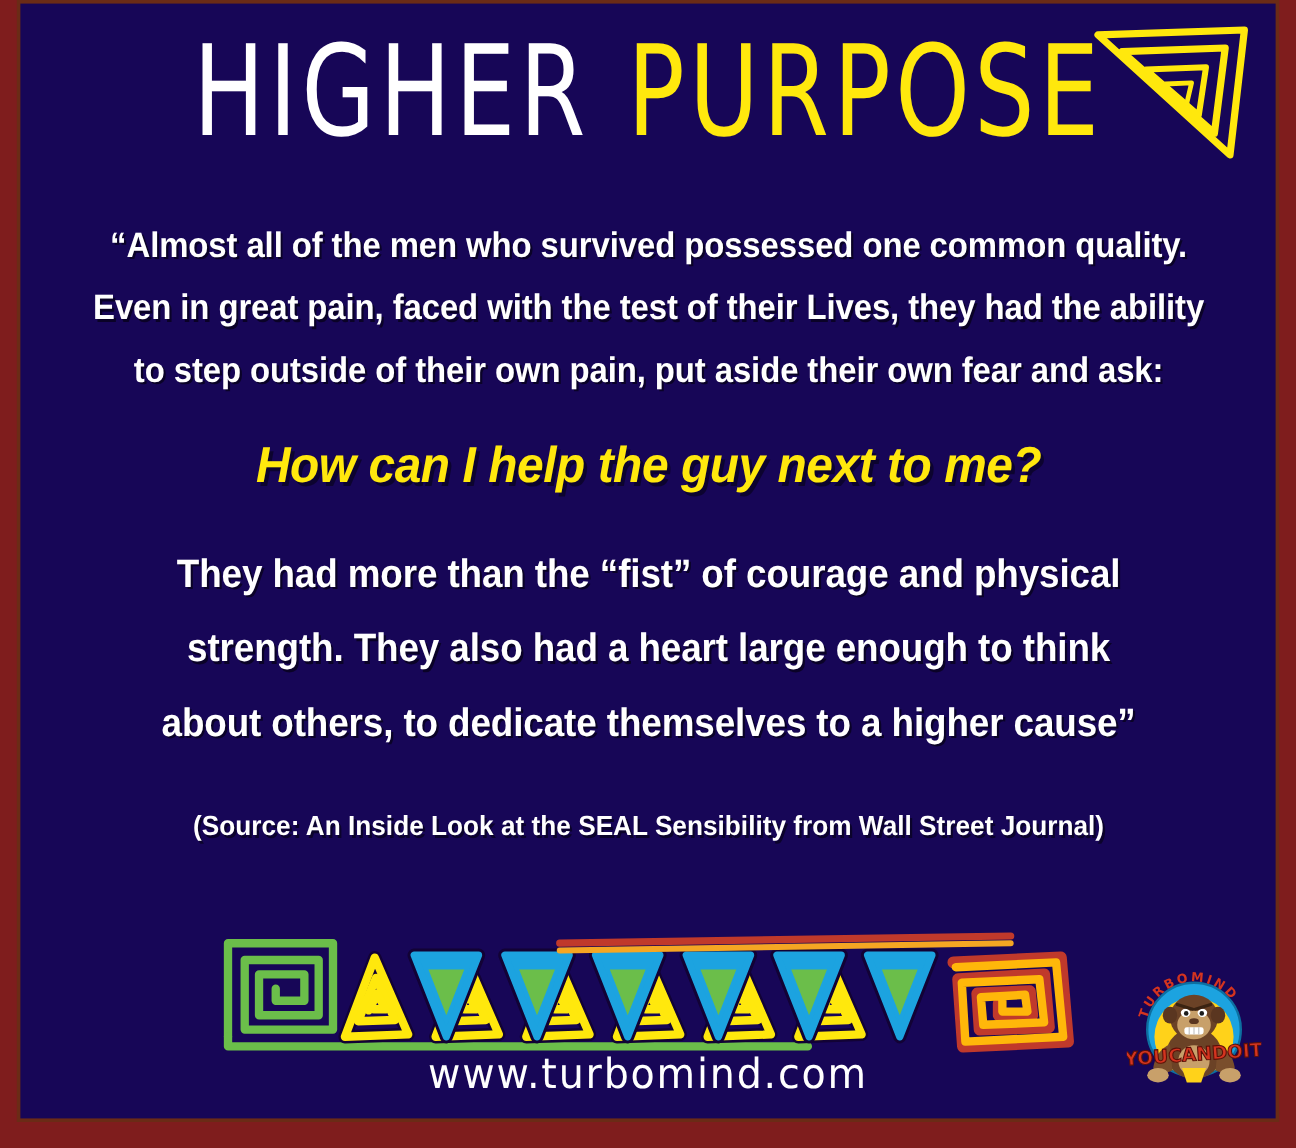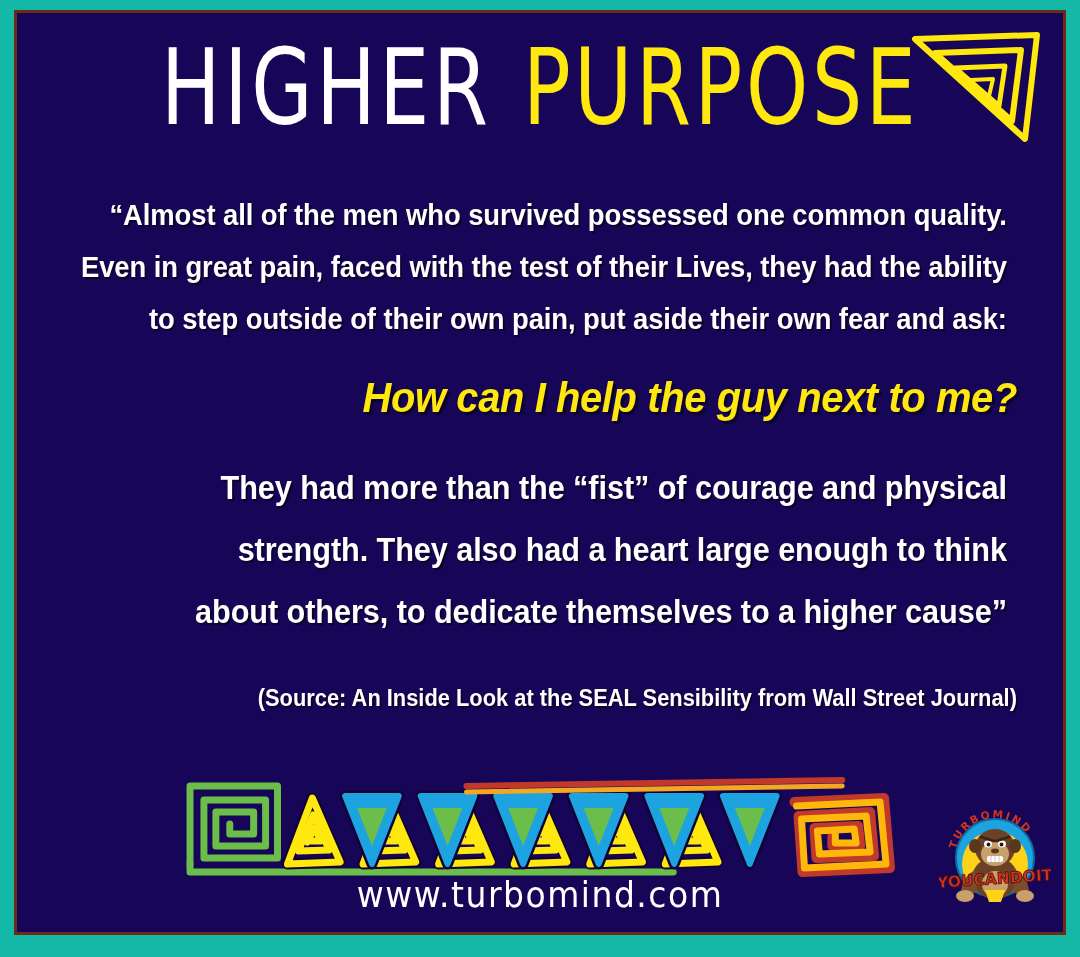--- a/index.html
+++ b/index.html
@@ -9,22 +9,22 @@
     width:1080px; height:957px;
     background:#FFDD1A;
     font-family:"Liberation Sans", sans-serif;
     overflow:hidden;
   }
 
   
   .poster {
     position:relative;
     width:1080px; height:957px;
-    background:#14b8a6;
-    padding:10px 14px 22px 14px;
+    background:#7f1d1d;
+    padding:0 14px 22px 14px;
   }
 
   
   .canvas-outline {
     position:relative;
     width:100%; height:100%;
     background:#6B2B16;
     padding:3px;
   }
 
@@ -62,21 +62,21 @@
   .tri-logo {
     position:absolute;
     top:14px; right:18px;
     width:140px; height:120px;
   }
 
   
   .quote-block {
     position:absolute;
     top:176px; left:22px; right:21px;
-    text-align:right;
+    text-align:center;
   }
   .para {
     color:#FFFFFF;
     font-family:"Liberation Sans", sans-serif;
     font-weight:bold;
     font-size:29.5px;
     line-height:52px;
     letter-spacing:-0.1px;
     transform:scaleX(0.93);
     text-shadow:2px 2px 0 rgba(0,0,0,0.55);

